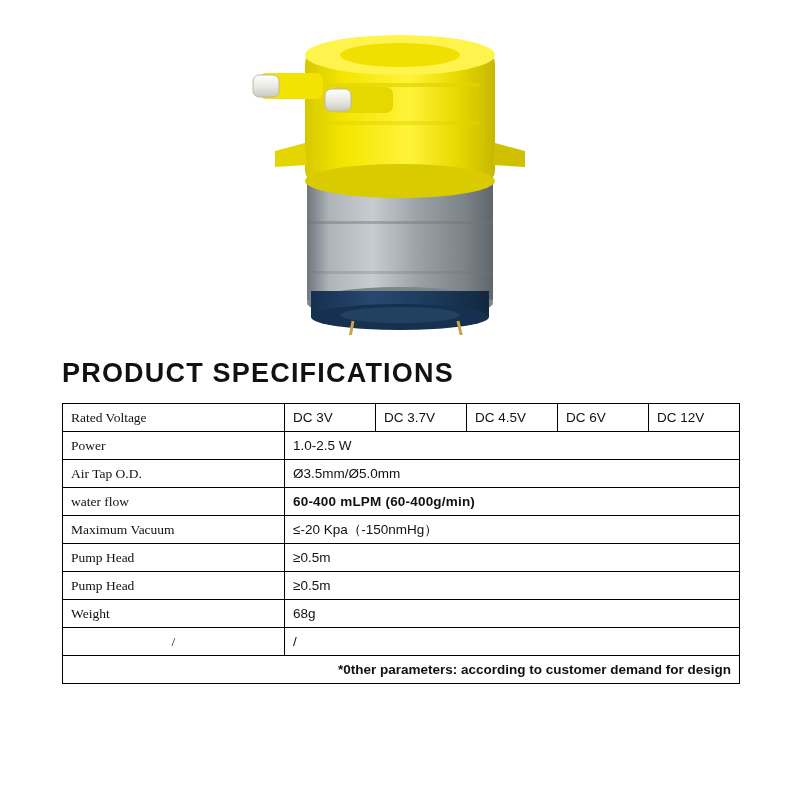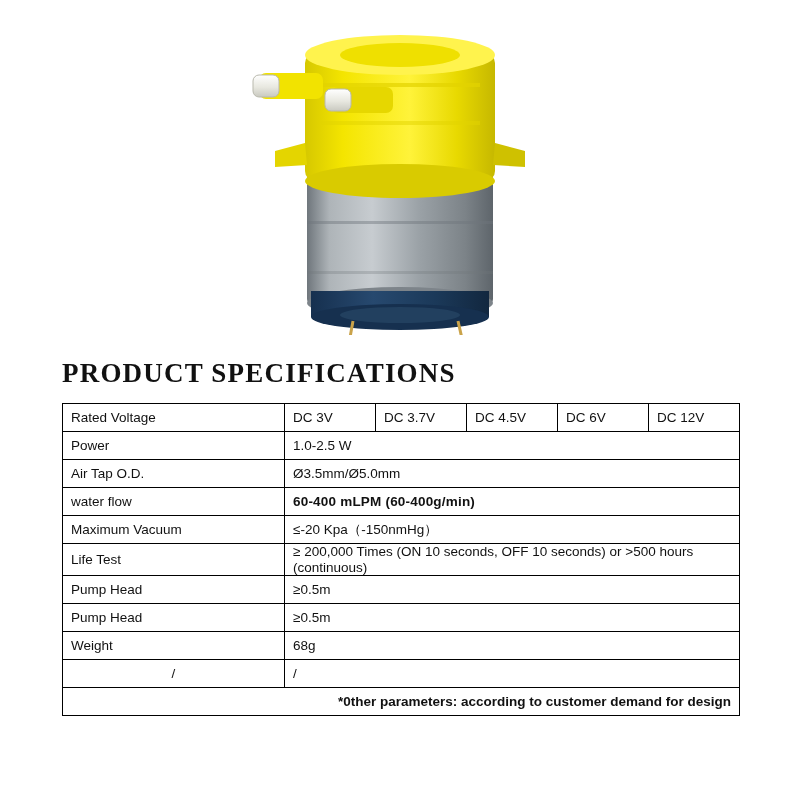--- a/index.html
+++ b/index.html
@@ -36,21 +36,21 @@
 
   
   .title {
     position: absolute;
     left: 62px;
     top: 358px;
     font-size: 27px;
     font-weight: bold;
     letter-spacing: 1.2px;
     color: #111;
-    font-family: Liberation Serif, serif;
+    font-family: Liberation Sans, sans-serif;
   }
 
   
   .spec-wrap {
     position: absolute;
     left: 62px;
     top: 403px;
     width: 678px;
   }
   table.spec {
@@ -63,20 +63,21 @@
     height: 27px;
     padding: 0 8px;
     font-size: 13.5px;
     color: #111;
     vertical-align: middle;
     line-height: 1.15;
   }
   td.label {
     width: 205px;
     text-align: left;
+    font-family: Liberation Serif, serif;
   }
   td.val {
     text-align: left;
   }
   td.small {
     font-size: 11.5px;
   }
   td.flow {
     color: #e8110f;
     font-weight: bold;
@@ -196,24 +197,20 @@
         </tr>
         <tr>
           <td class="label">water flow</td>
           <td class="val flow" colspan="5">60-400  mLPM (60-400g/min)</td>
         </tr>
         <tr>
           <td class="label">Maximum Vacuum</td>
           <td class="val" colspan="5">≤-20 Kpa（-150nmHg）</td>
         </tr>
         <tr>
-          <td class="label">Life Test</td>
-          <td class="val small" colspan="5">≥ 200,000 Times (ON 10 seconds, OFF 10 seconds) or &gt;500 hours (continuous)</td>
-        </tr>
-        <tr>
           <td class="label">Pump Head</td>
           <td class="val" colspan="5">≥0.5m</td>
         </tr>
         <tr>
           <td class="label">Pump Head</td>
           <td class="val" colspan="5">≥0.5m</td>
         </tr>
         <tr>
           <td class="label">Weight</td>
           <td class="val" colspan="5">68g</td>

